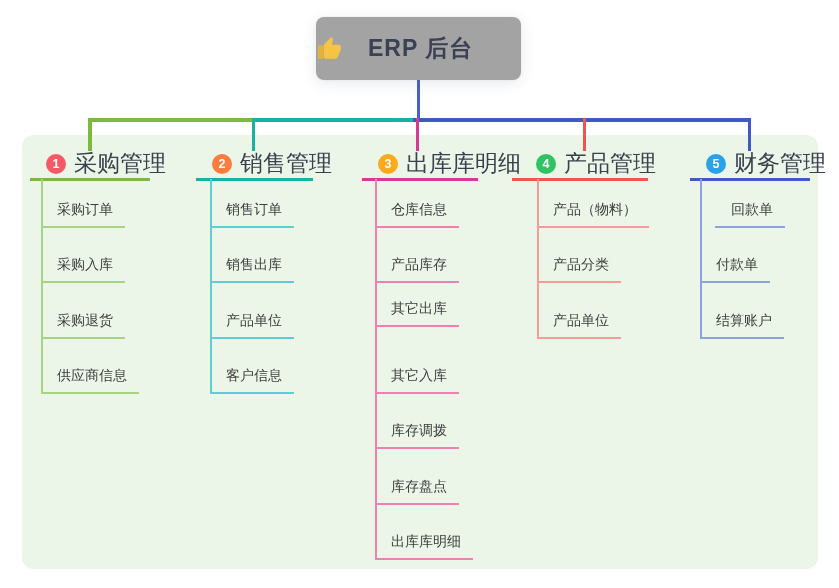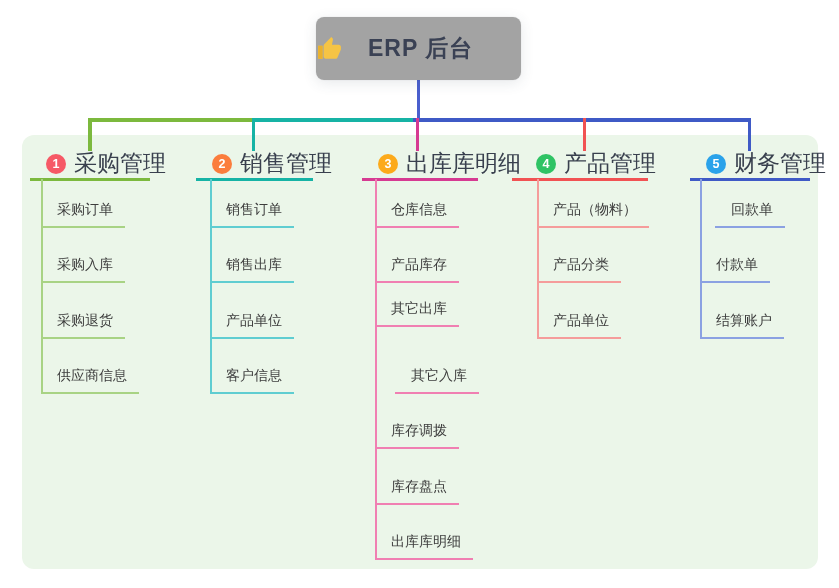--- a/index.html
+++ b/index.html
@@ -121,21 +121,21 @@
     <div class="vline" style="left: 210px; top: 179px; height: 214.9px; background: rgb(95, 205, 209);"></div>
     <div class="child" style="left: 375px; top: 194px; border-bottom-color: rgb(240, 127, 178);">
       <span>仓库信息</span>
     </div>
     <div class="child" style="left: 375px; top: 249.3px; border-bottom-color: rgb(240, 127, 178);">
       <span>产品库存</span>
     </div>
     <div class="child" style="left: 375px; top: 293px; border-bottom-color: rgb(240, 127, 178);">
       <span>其它出库</span>
     </div>
-    <div class="child" style="left: 395px; top: 359.9px; border-bottom-color: rgb(240, 127, 178);">
+    <div class="child" style="left: 375px; top: 359.9px; border-bottom-color: rgb(240, 127, 178);">
       <span>其它入库</span>
     </div>
     <div class="child" style="left: 375px; top: 415.2px; border-bottom-color: rgb(240, 127, 178);">
       <span>库存调拨</span>
     </div>
     <div class="child" style="left: 375px; top: 470.5px; border-bottom-color: rgb(240, 127, 178);">
       <span>库存盘点</span>
     </div>
     <div class="child" style="left: 375px; top: 525.8px; border-bottom-color: rgb(240, 127, 178);">
       <span>出库库明细</span>

